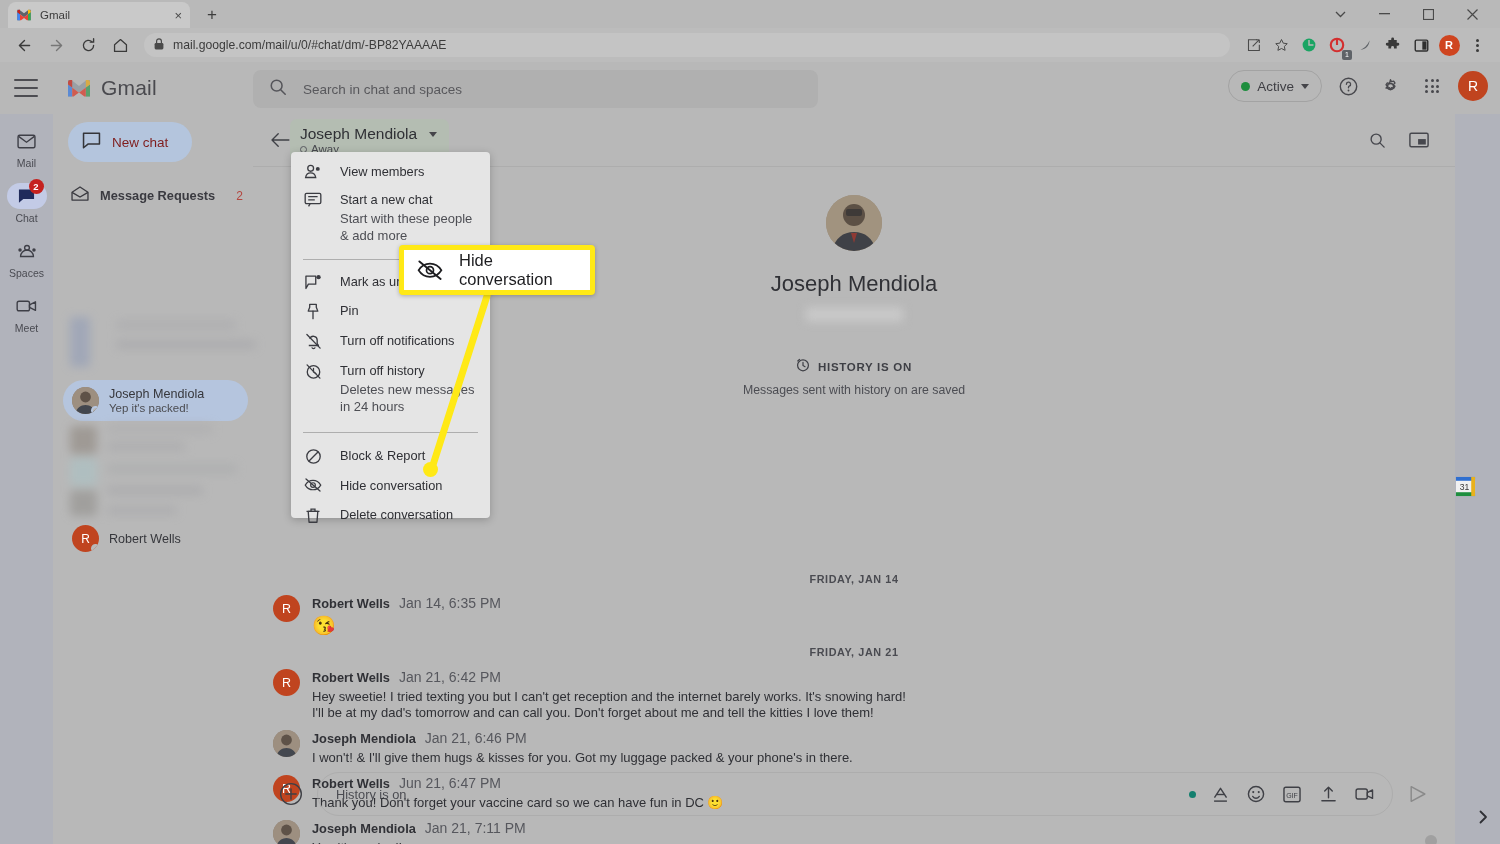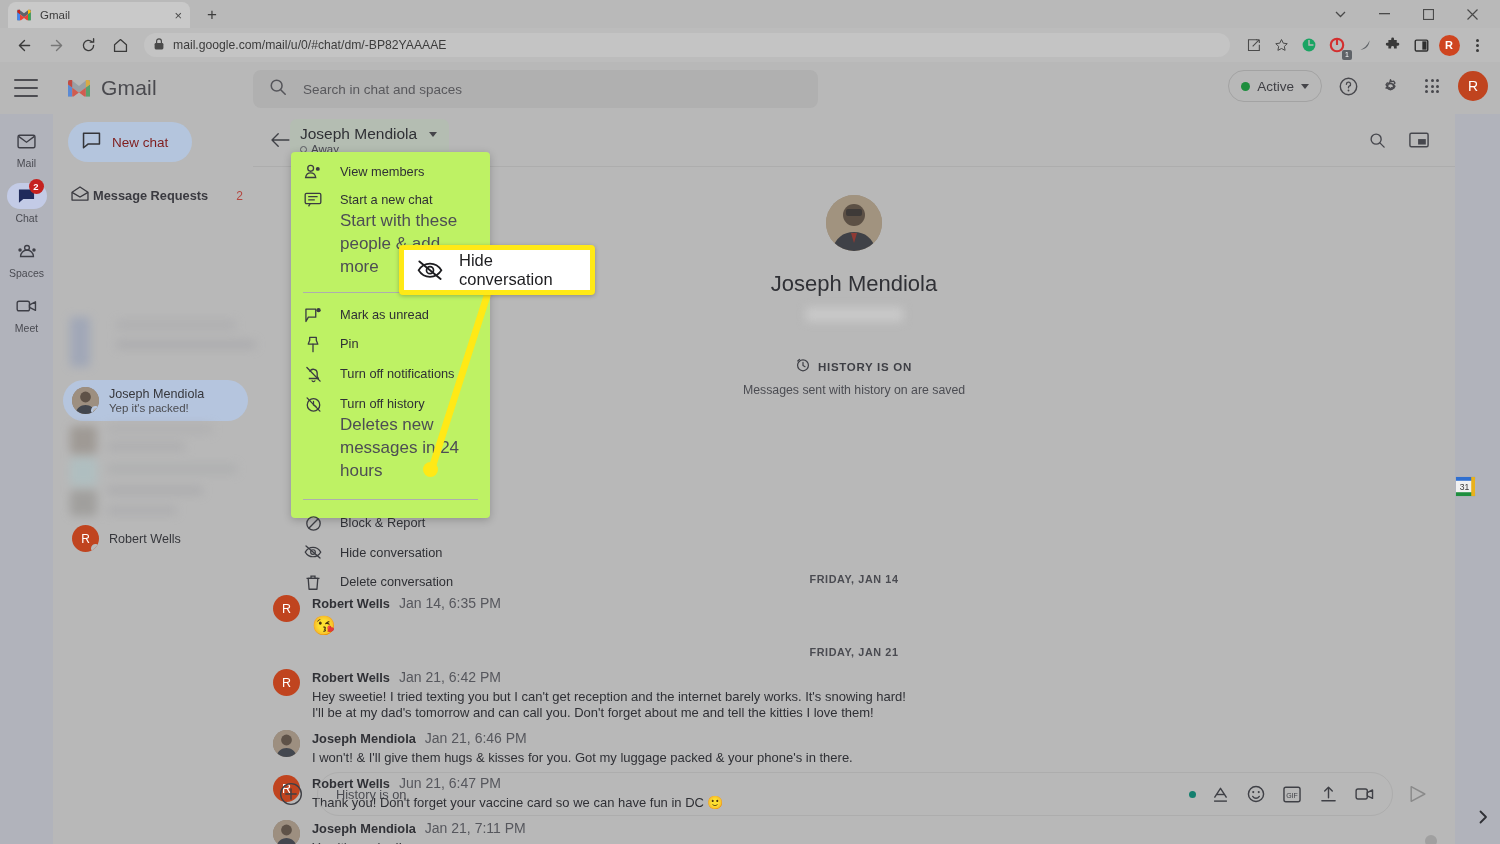--- a/index.html
+++ b/index.html
@@ -88,21 +88,21 @@
   .badge { position:absolute; top:-4px; right:3px; min-width:15px;height:15px; background:#c5221f; color:#fff;
            border-radius:8px; font-size:9.5px; display:flex;align-items:center;justify-content:center; padding:0 3px; font-weight:600;}
 
   
   .listcol { position:absolute; left:53px; top:52px; width:200px; height:730px; }
   .newchat {
     position:absolute; left: 15px; top: 8px; width: 124px; height: 40px;
     background:#b4c5dd; border-radius: 20px; display:flex; align-items:center; gap:11px; padding:0 14px;
   }
   .newchat span { font-size:13.5px; color:#7f1d1d; }
-  .mr-head { position:absolute; left: 18px; top: 72px; width:180px; display:flex; align-items:center; gap:4px; }
+  .mr-head { position:absolute; left: 18px; top: 72px; width:180px; display:flex; align-items:center; gap:11px; }
   .mr-title { font-size:12.8px; font-weight:bold; color:#3a3a40; }
   .mr-count { font-size:12px; color:#b4463f; margin-left:auto; margin-right:8px;}
   .blurrow { position:absolute; left:10px; width:180px; filter: blur(5px); opacity:.55; }
   .br-av { position:absolute; width:26px;height:26px;border-radius:50%; }
   .br-l1 { position:absolute; height:10px; border-radius:3px; }
   .br-l2 { position:absolute; height:9px; border-radius:3px; }
   .chatrow {
     position:absolute; left: 10px; width: 185px; height: 41px; border-radius:21px;
     display:flex; align-items:center; gap:10px; padding: 0 9px;
   }
@@ -166,27 +166,27 @@
 
   
   .rrail { position:absolute; right:0; top:52px; width:45px; height:730px; background:#b1b3bb; display:flex; flex-direction:row; align-items:center; padding-top:14px; gap:26px;}
   .rr { width:22px;height:22px;display:flex;align-items:center;justify-content:center; }
   .rr-div { width:22px; height:1px; background:#a2a4ac; }
   .rr-chevron { position:absolute; right:10px; bottom:16px; color:#3e3f46; }
 
   
   .menu {
     position:absolute; left:291px; top:152px; width:199px; height:366px;
-    background:#bef264; border-radius:4px;
+    background:#e5e5e5; border-radius:4px;
     box-shadow: 0 2px 8px rgba(0,0,0,.22);
   }
   .mi { display:flex; align-items:flex-start; gap:17px; padding: 0 0 0 12px; }
   .mi-ico { width:20px; flex:none; display:flex; align-items:center; justify-content:center; color:#3b3c42; padding-top:2px;}
   .mi-label { font-size:12.8px; color:#2f3035; line-height:1.25; }
-  .mi-sub { font-size:17px; color:#4d4e54; line-height:1.34; margin-top:2px; max-width:140px;}
+  .mi-sub { font-size:13px; color:#4d4e54; line-height:1.34; margin-top:2px; max-width:140px;}
   .mdiv { height:1px; background:#aeaeae; margin: 9px 12px; }
 
   
   .callout {
     position:absolute; left:399px; top:245px; width:196px; height:50px;
     background:#ffffff; border:5px solid #ffe916; border-radius:4px;
     display:flex; align-items:center; gap:16px; padding-left:13px;
     box-shadow: 0 1px 4px rgba(0,0,0,.25);
     z-index: 40;
   }

